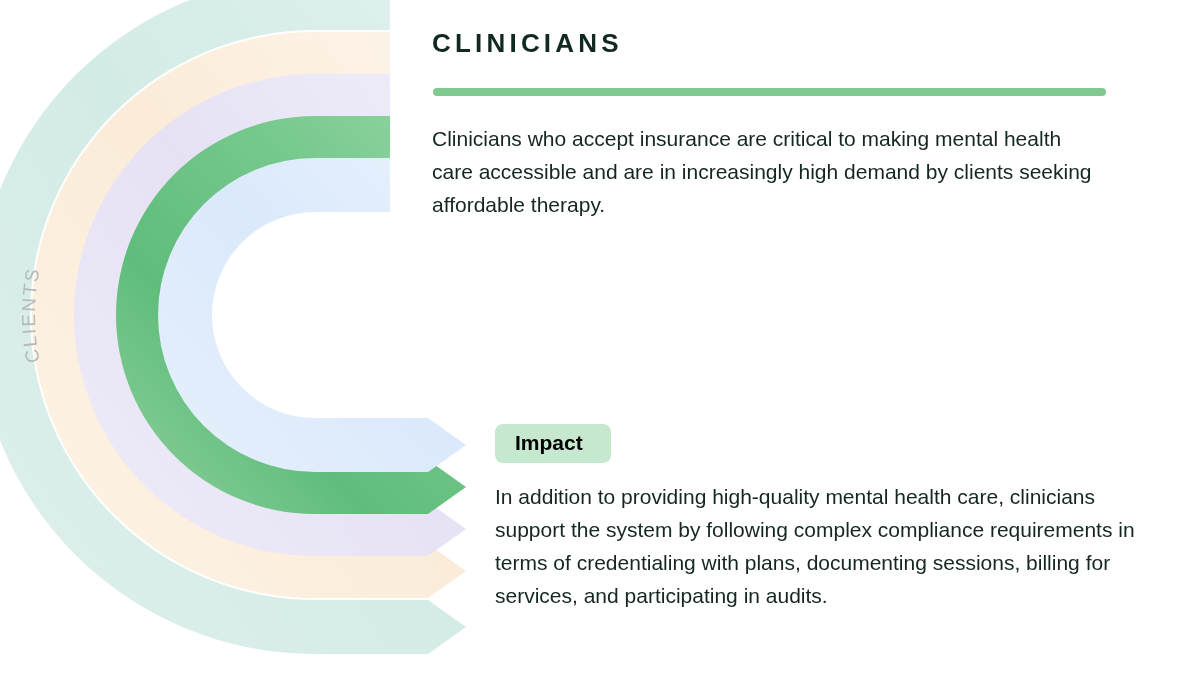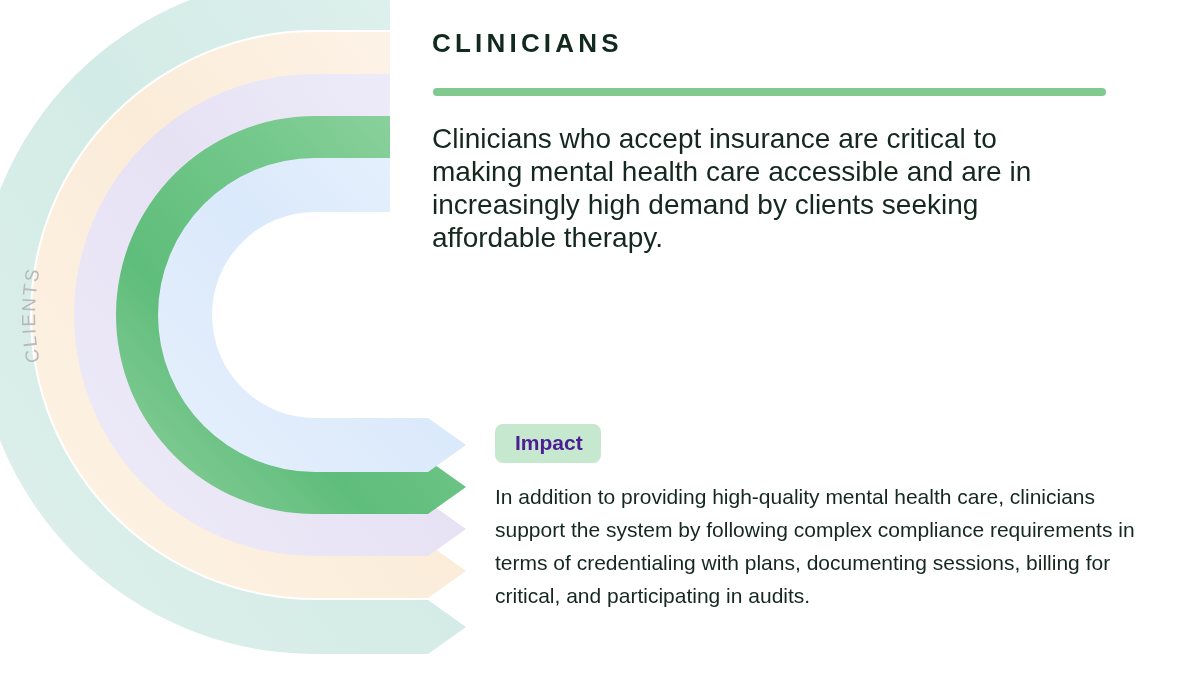--- a/index.html
+++ b/index.html
@@ -80,36 +80,36 @@
     height: 8px;
     border-radius: 4px;
     background: #81c98f;
   }
 
   #intro-text {
     position: absolute;
     left: 0;
     top: 122px;
     width: 660px;
-    font-size: 28px;
+    font-size: 21px;
     line-height: 33px;
     color: #15271f;
     font-weight: 400;
   }
 
   #impact-badge {
     position: absolute;
     left: 63px;
     top: 424px;
-    padding: 8px 18px 9px 20px;
+    padding: 8px 28px 9px 20px;
     border-radius: 8px;
     background: #c6e8ce;
     font-size: 21px;
     font-weight: 700;
-    color: #4c1d95;
+    color: #000000;
     line-height: 1.05;
     display: inline-block;
   }
 
   #impact-text {
     position: absolute;
     left: 63px;
     top: 480px;
     width: 650px;
     font-size: 21px;
@@ -246,16 +246,16 @@
   <div id="content">
 
     <div id="page-title">CLINICIANS</div>
 
     <div id="accent-rule"></div>
 
     <div id="intro-text">Clinicians who accept insurance are critical to making mental health care accessible and are in increasingly high demand by clients seeking affordable therapy.</div>
 
     <div id="impact-badge">Impact</div>
 
-    <div id="impact-text">In addition to providing high-quality mental health care, clinicians support the system by following complex compliance requirements in terms of credentialing with plans, documenting sessions, billing for critical, and participating in audits.</div>
+    <div id="impact-text">In addition to providing high-quality mental health care, clinicians support the system by following complex compliance requirements in terms of credentialing with plans, documenting sessions, billing for services, and participating in audits.</div>
 
   </div>
 </div>
 
 </body></html>

